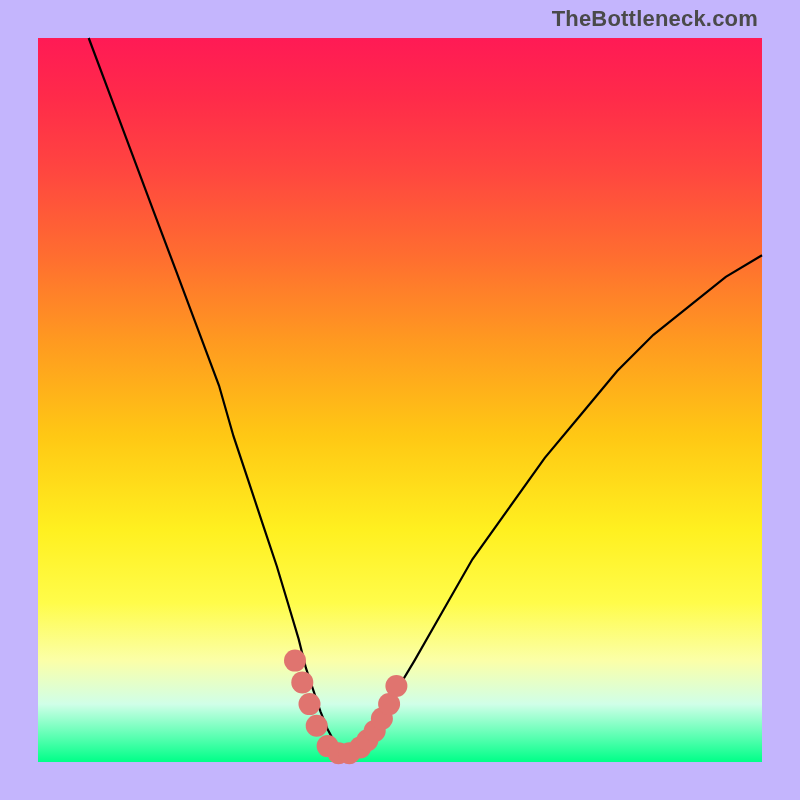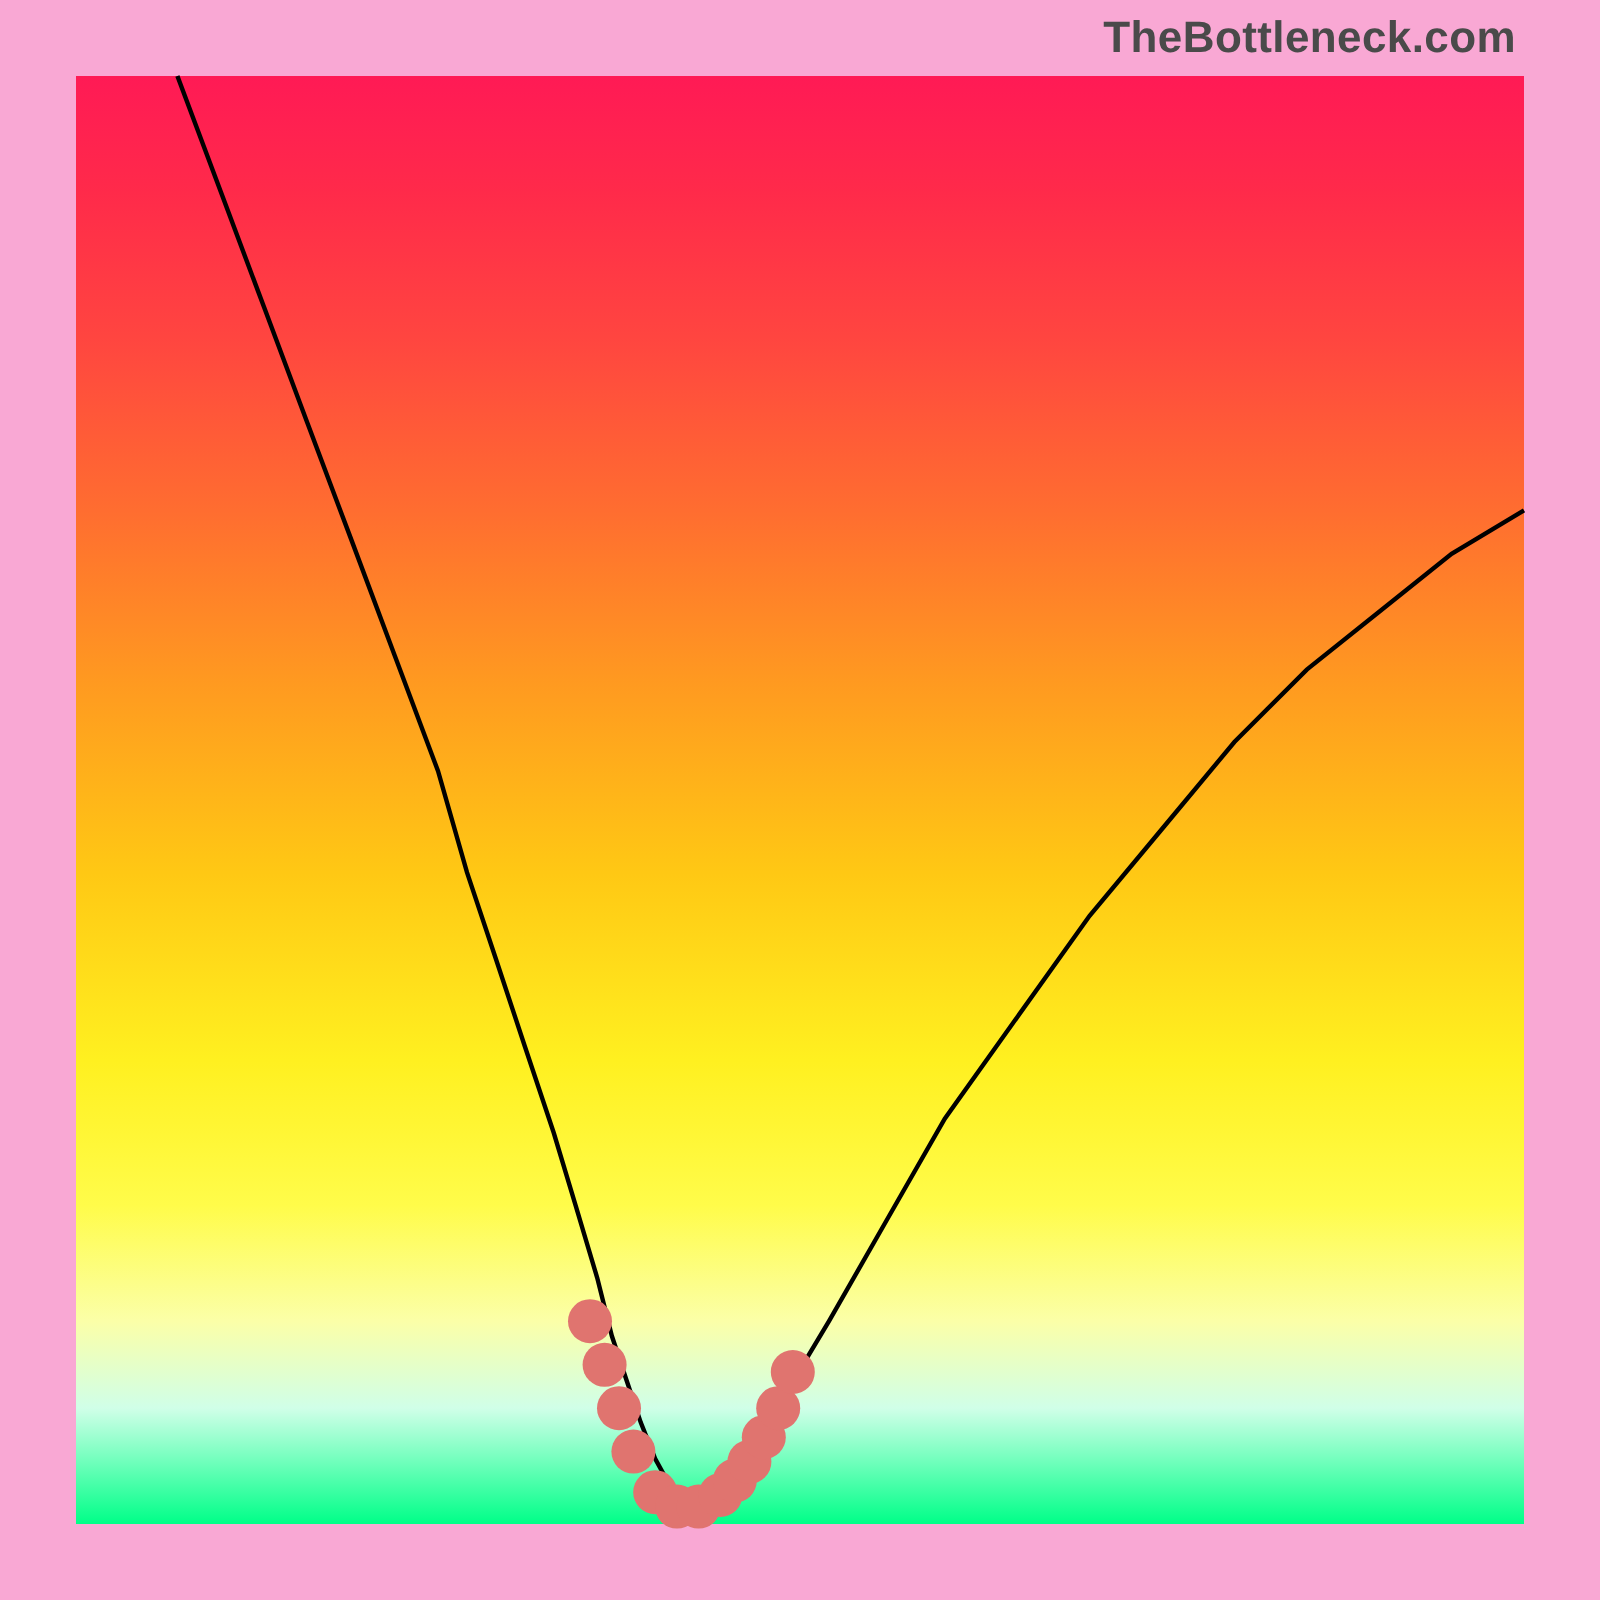--- a/index.html
+++ b/index.html
@@ -1,21 +1,21 @@
 <!DOCTYPE html>
 <html><head>
 <meta charset="utf-8">
 <style>
   * { margin: 0; padding: 0; box-sizing: border-box; }
   html, body { width: 800px; height: 800px; overflow: hidden; background: #000; }
   .chart-container {
     width: 800px;
     height: 800px;
     position: relative;
-    background: #f9a8d4;
+    background: #c4b5fd;
   }
   .plot-area {
     position: absolute;
     left: 38px;
     top: 38px;
     width: 724px;
     height: 724px;
     background: linear-gradient(to bottom,
       #ff1a55 0%,
       #ff2a4a 8%,

